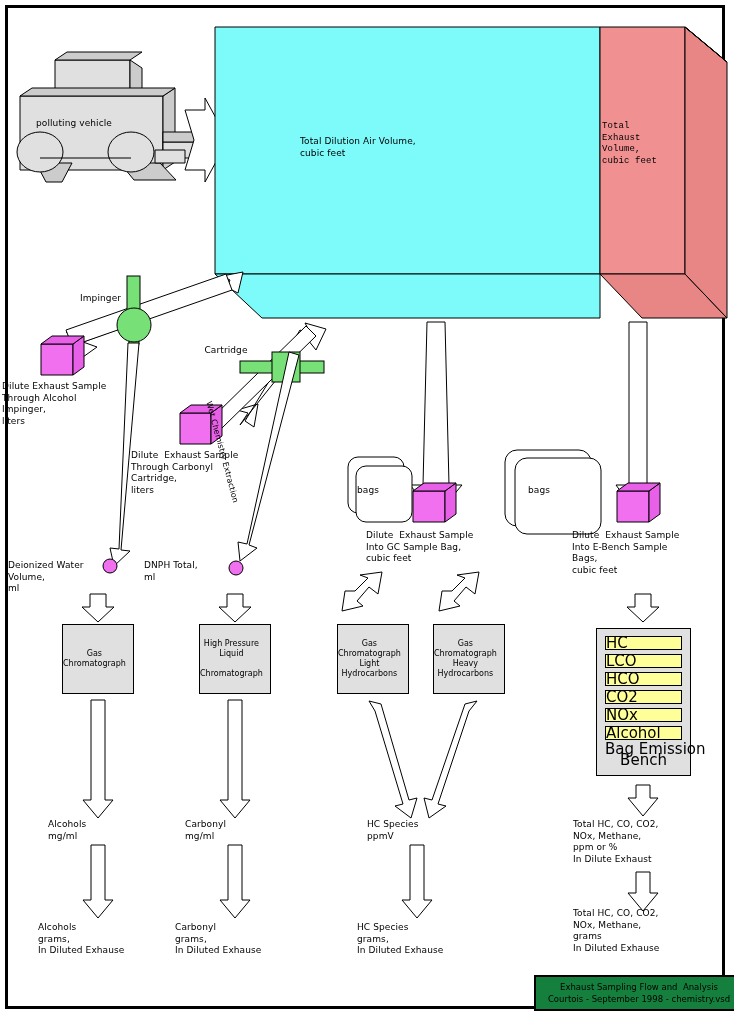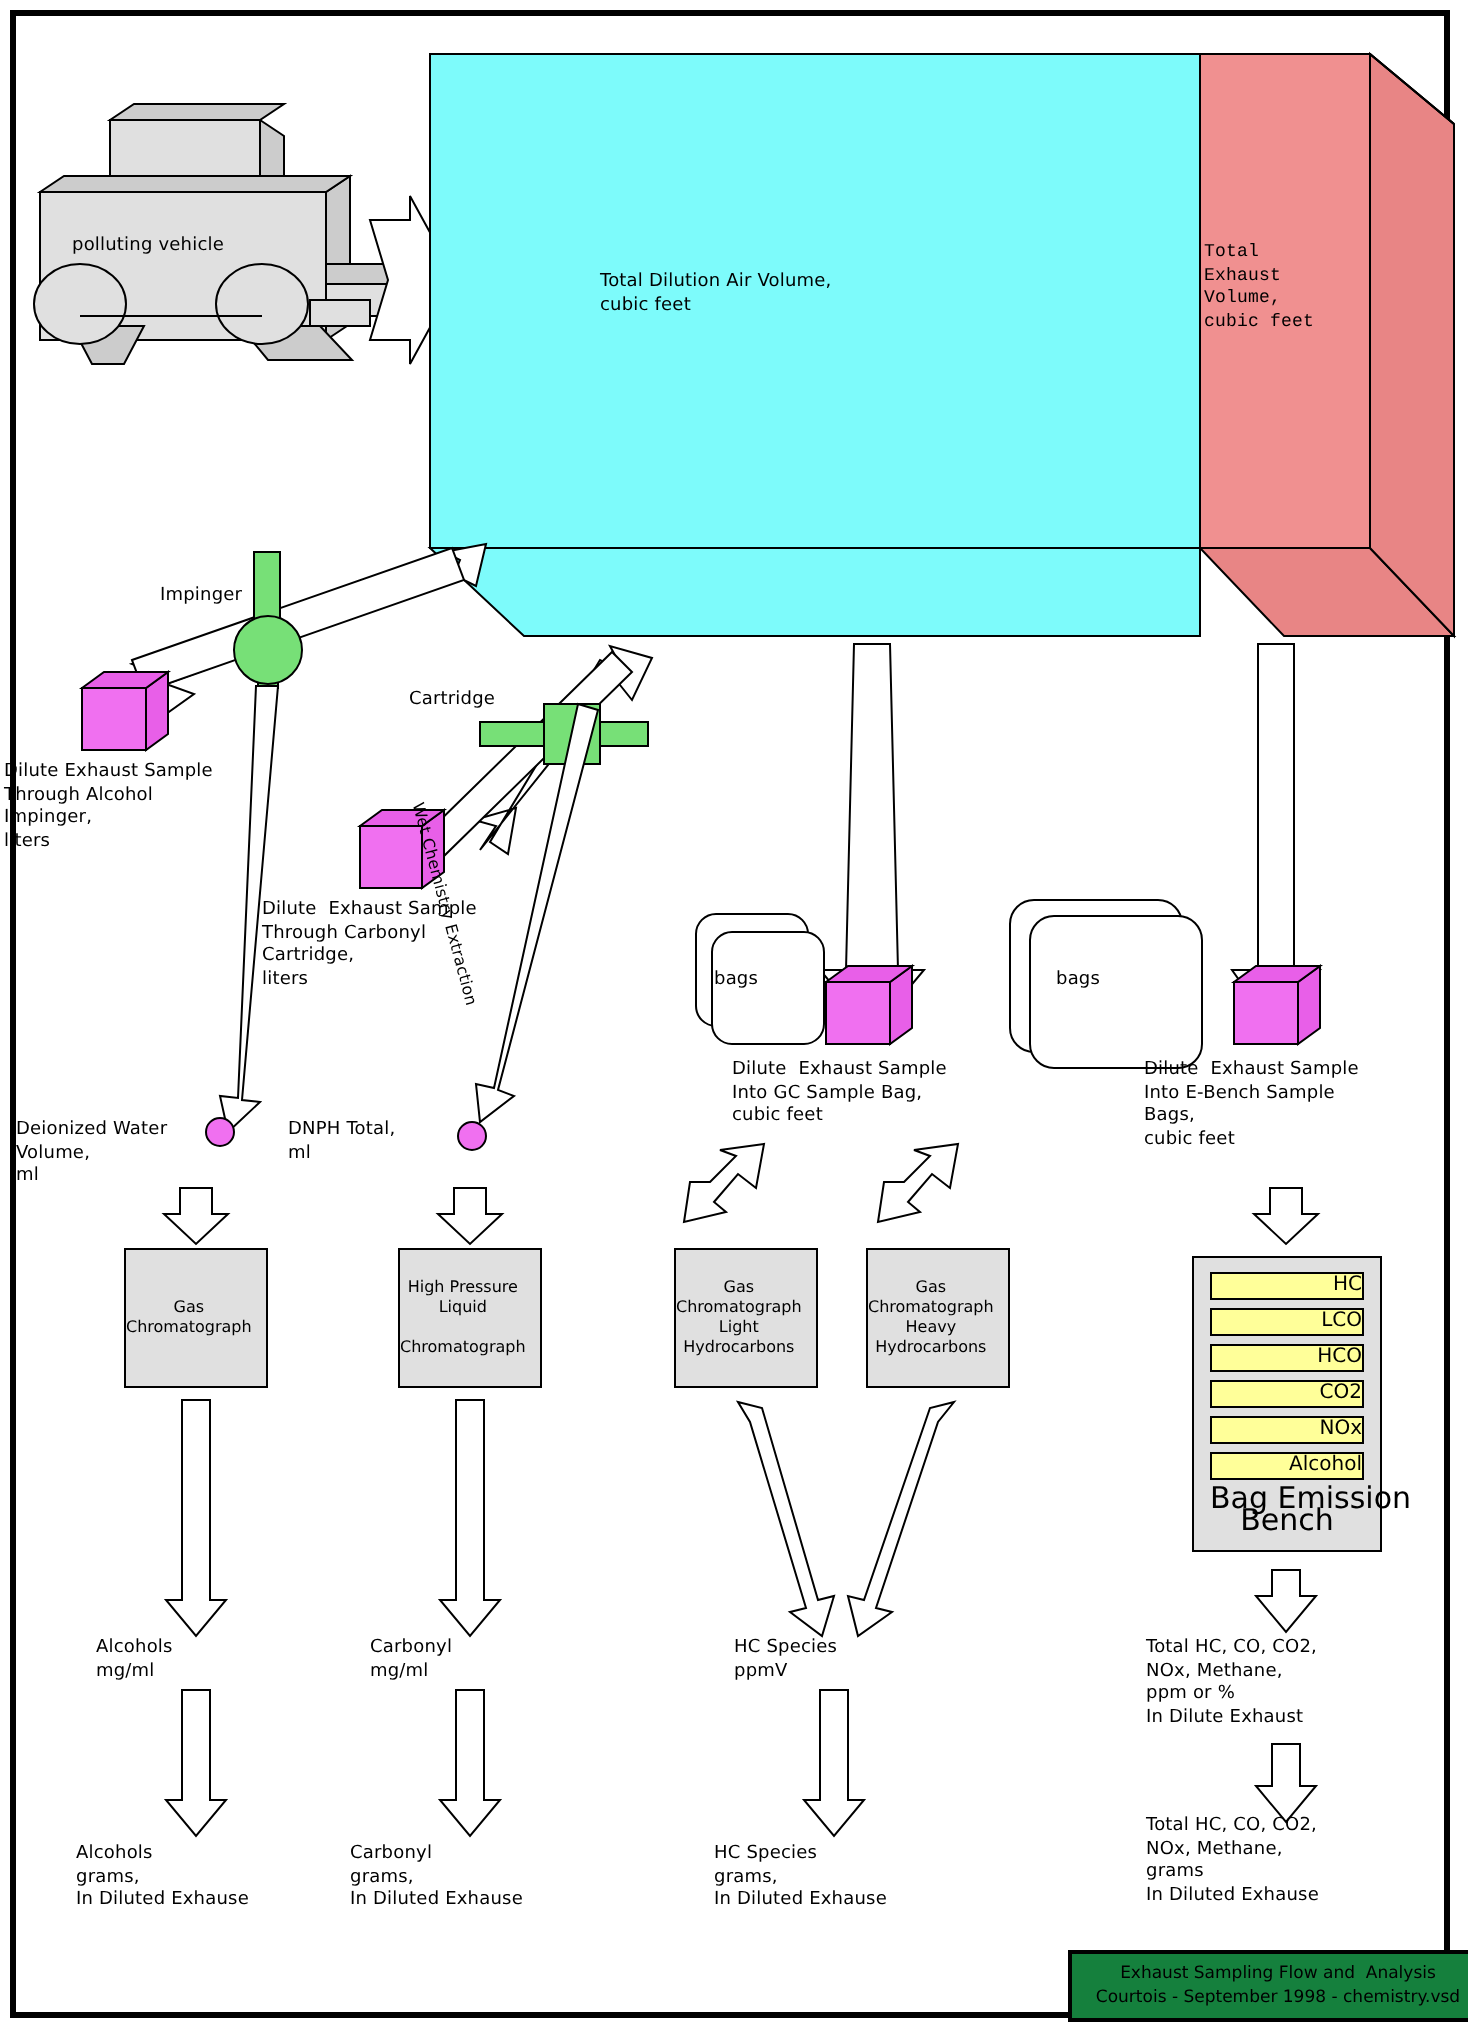--- a/index.html
+++ b/index.html
@@ -48,23 +48,23 @@
     border:1px solid #000;
     box-sizing:border-box;
     padding:7px 8px 4px 8px;
   }
   .bench-row{
     background:#ffff99;
     border:1px solid #000;
     box-sizing:border-box;
     height:14px;
     margin-bottom:4px;
-    font-size:10px;
+    font-size:15px;
     line-height:12px;
-    text-align:right;
+    text-align:left;
     color:#000;
     font-family:"DejaVu Sans", sans-serif;
   }
   .bench-cap{
     font-size:15px;line-height:11px;text-align:center;color:#000;margin-top:2px;white-space:pre;
   }
   #titleblock{
     position:absolute;
     left:508px;top:975px;
     width:210px;height:36px;

